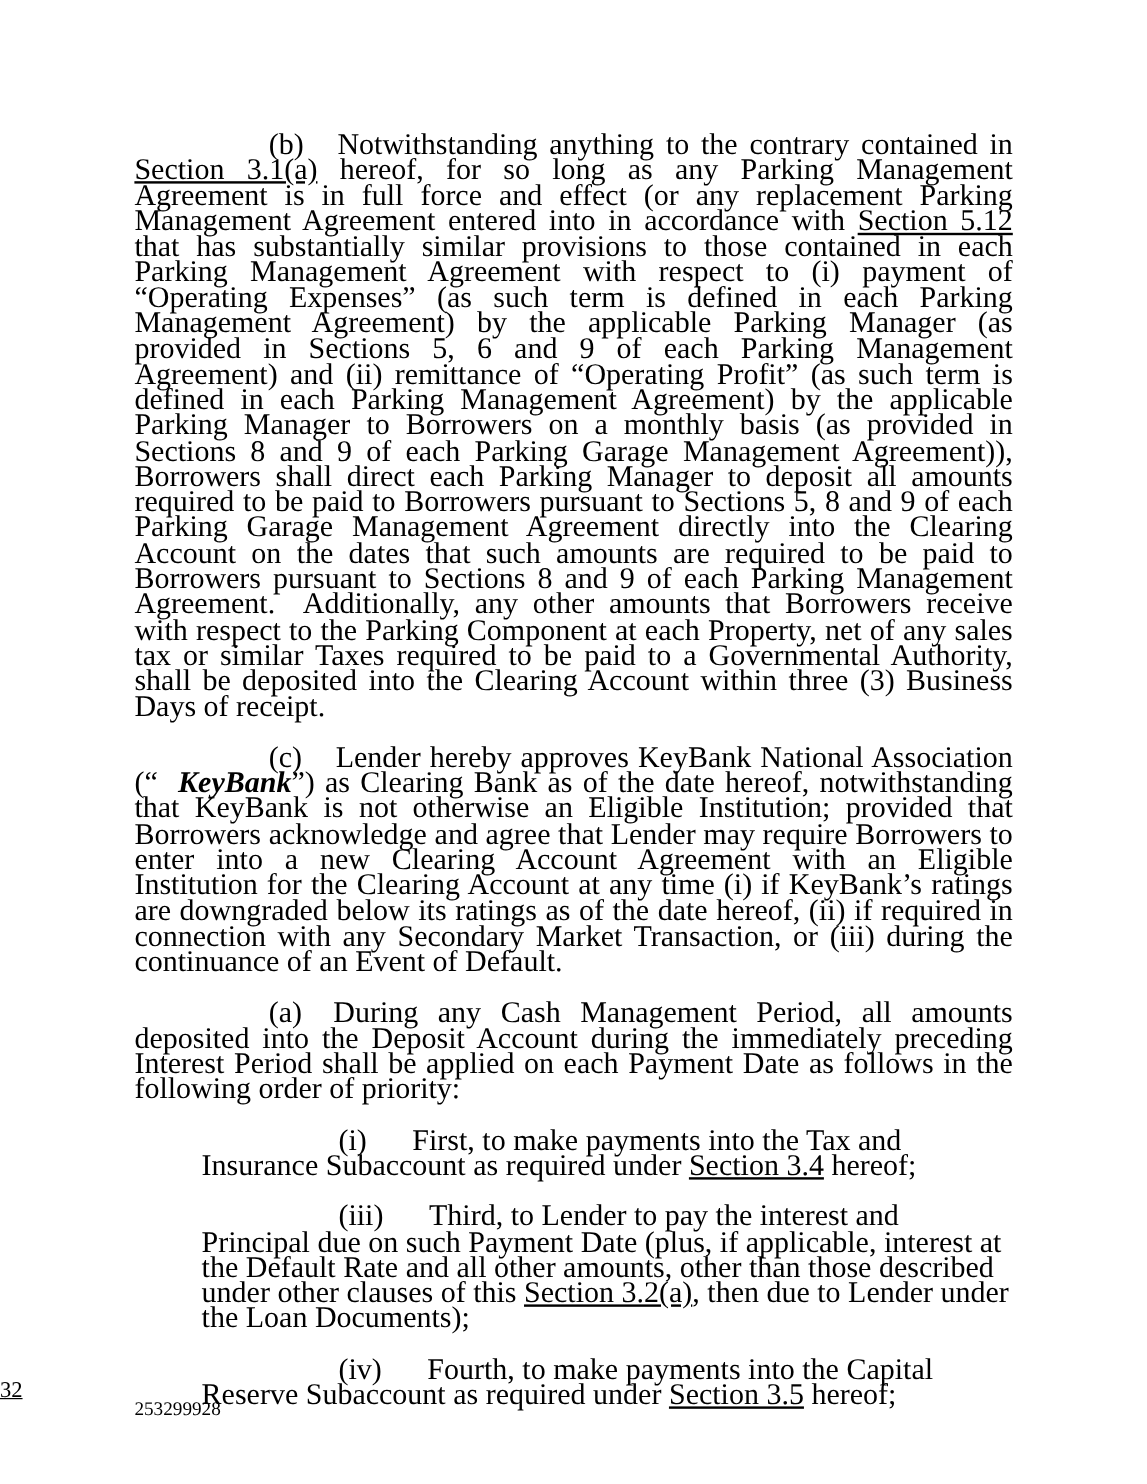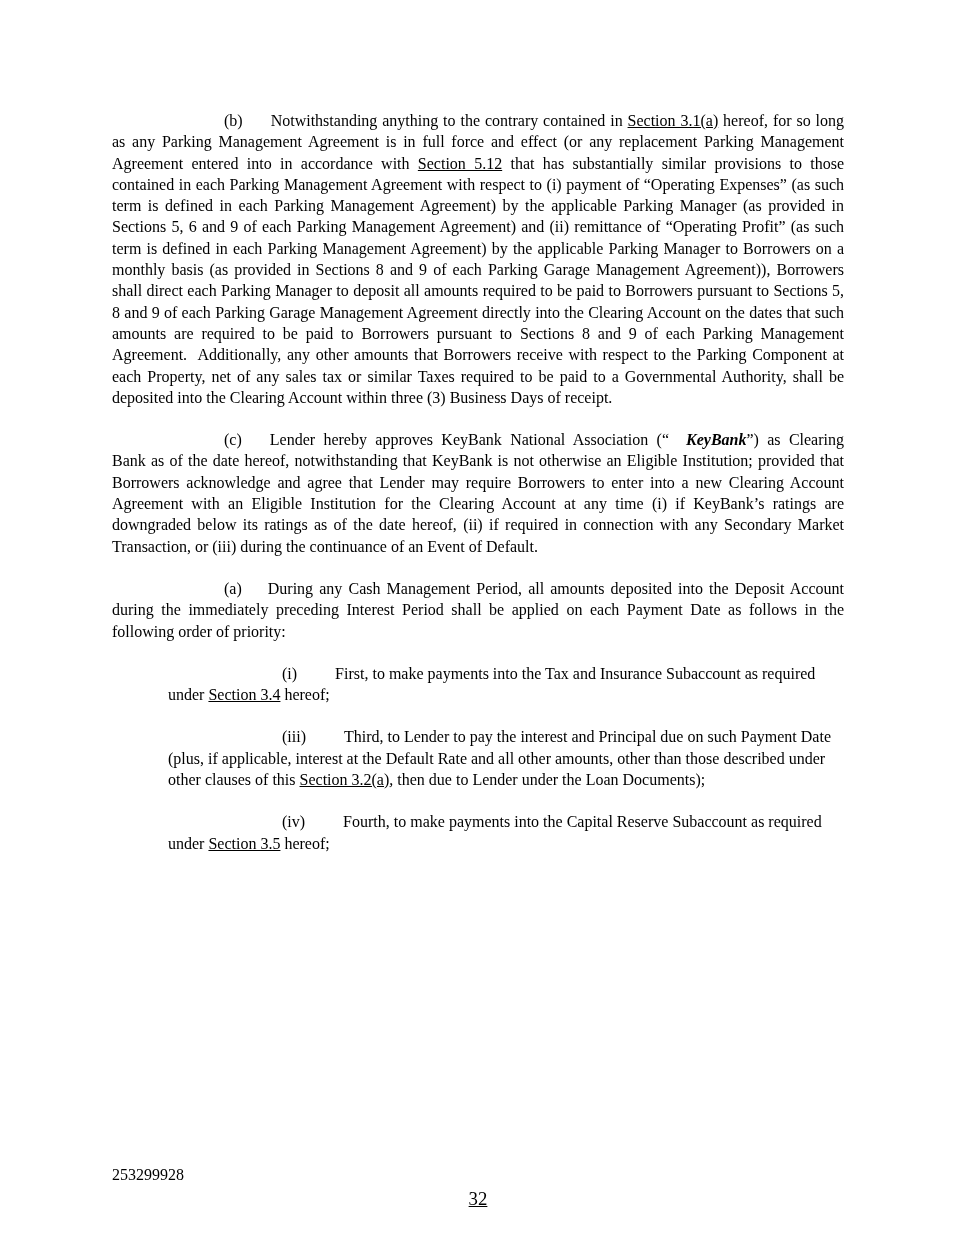--- a/index.html
+++ b/index.html
@@ -10,41 +10,40 @@
     background: #ffffff;
     font-family: "Liberation Serif", serif;
     color: #000000;
     overflow: hidden;
   }
   .content {
     position: absolute;
     left: 112px;
     top: 110px;
     width: 732px;
-    font-size: 16px;
+    font-size: 25px;
     line-height: 21.3px;
   }
   .para { margin: 0 0 21px 0; }
   .body { text-indent: 112px; text-align: justify; }
   .heading { margin-left: 56px; font-weight: bold; text-align: left; }
   .item { margin-left: 56px; text-indent: 114px; text-align: left; }
   .tab { display: inline-block; }
   .t26 { width: 26px; }
   .t28 { width: 28px; }
   .t29 { width: 29px; }
   .t38 { width: 38px; }
   .htitle { text-decoration: underline; }
   .seg-u { text-decoration: underline; }
   .seg-bi { font-weight: bold; font-style: italic; margin-left: 17px; }
   .page-number {
     position: absolute;
-    top: 1188px;
+    top: 1148px;
     left: 0;
     width: 100%;
-    text-align: center;
     font-size: 18.8px;
     text-decoration: underline;
   }
   .doc-number {
     position: absolute;
     top: 1166px;
     left: 112px;
     font-size: 16px;
   }
 </style>

